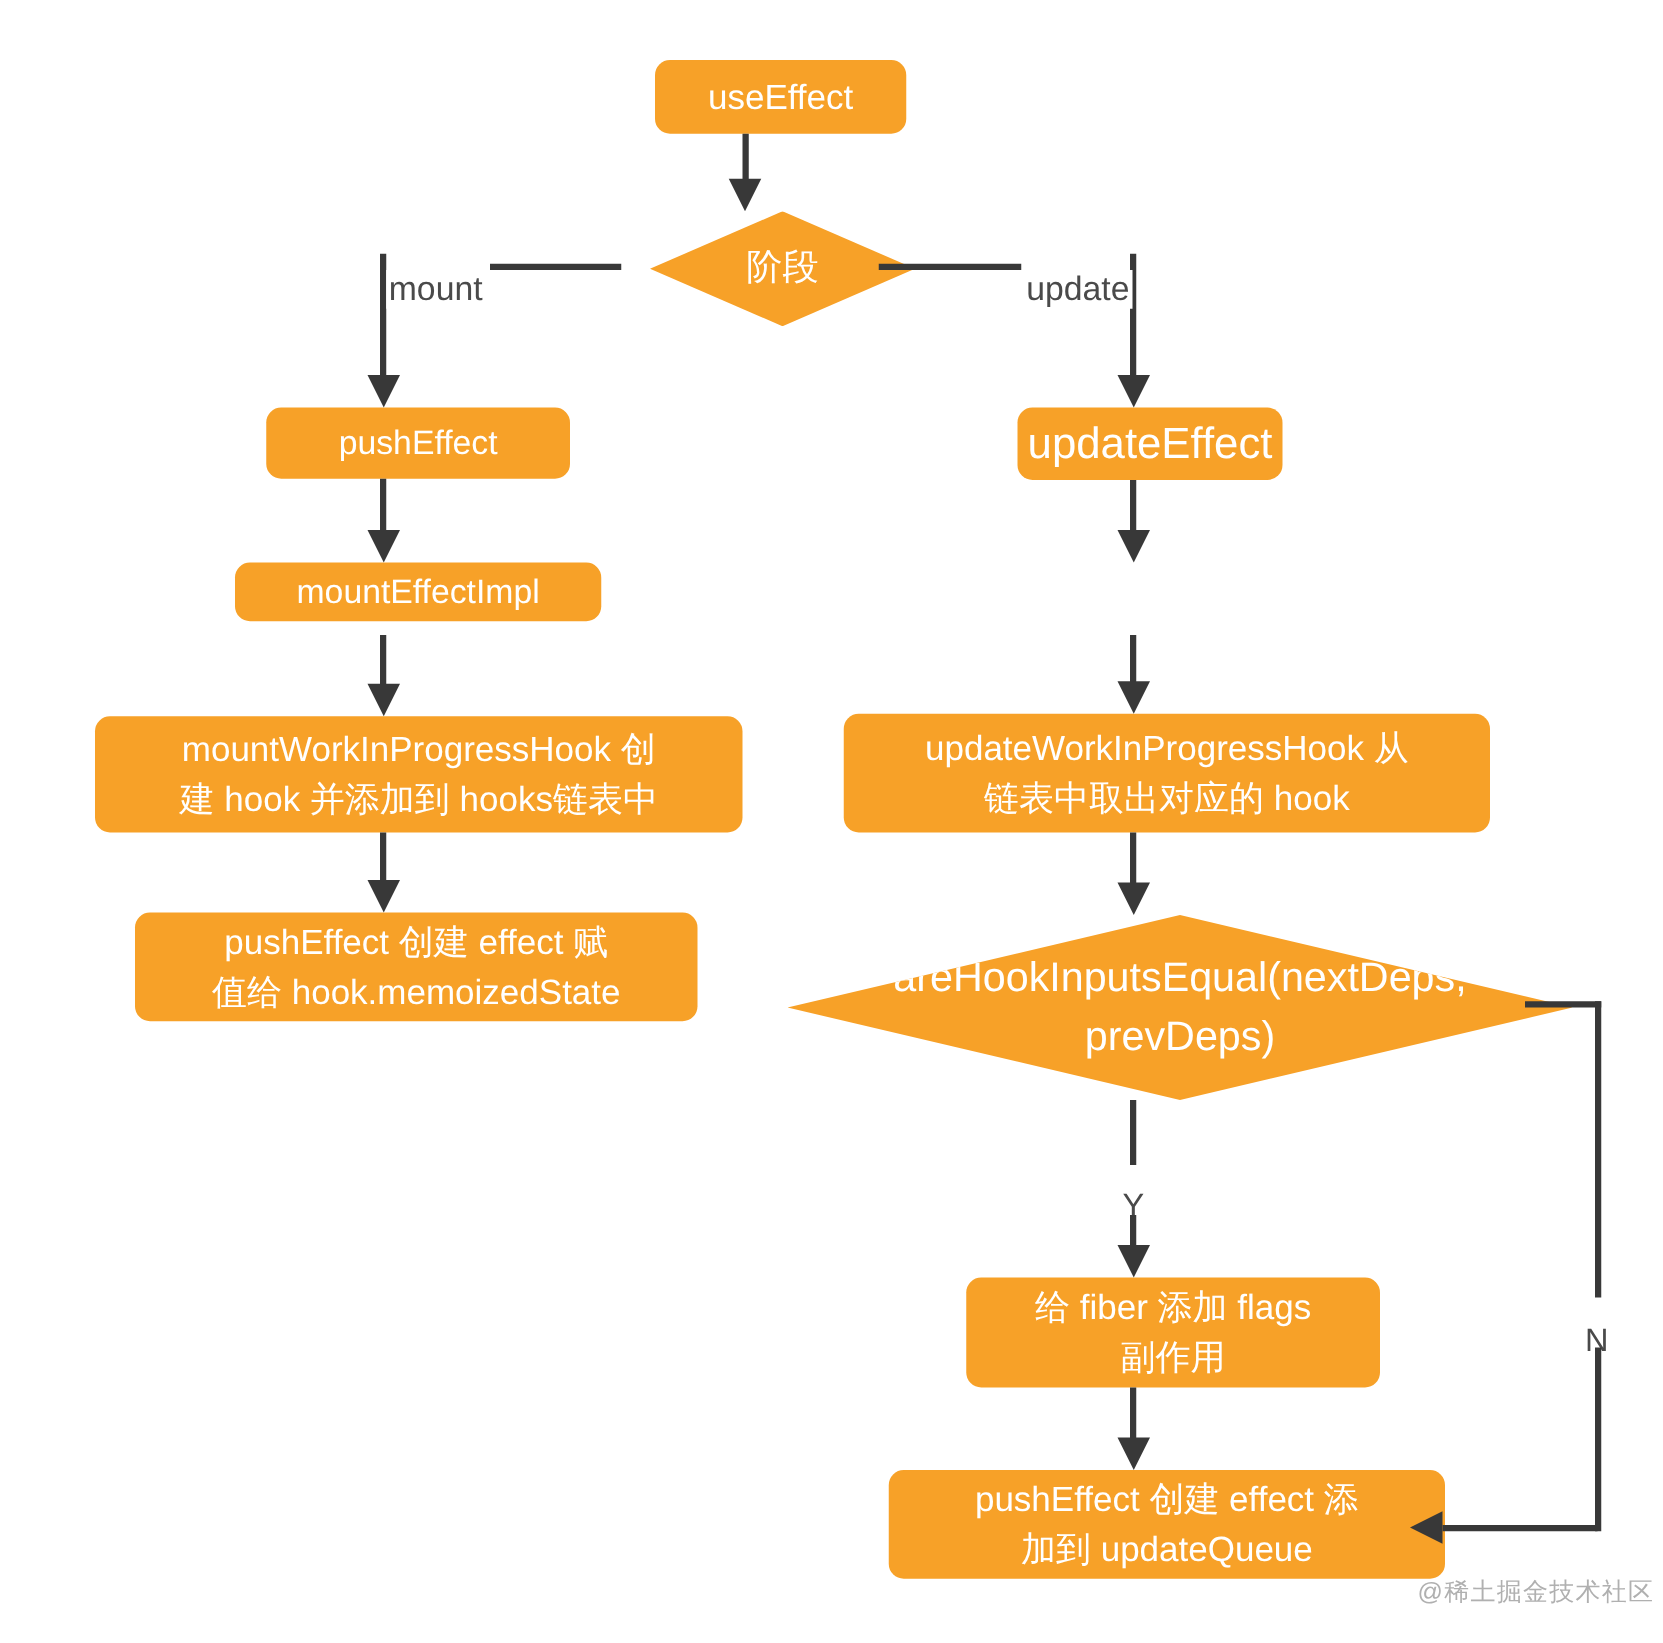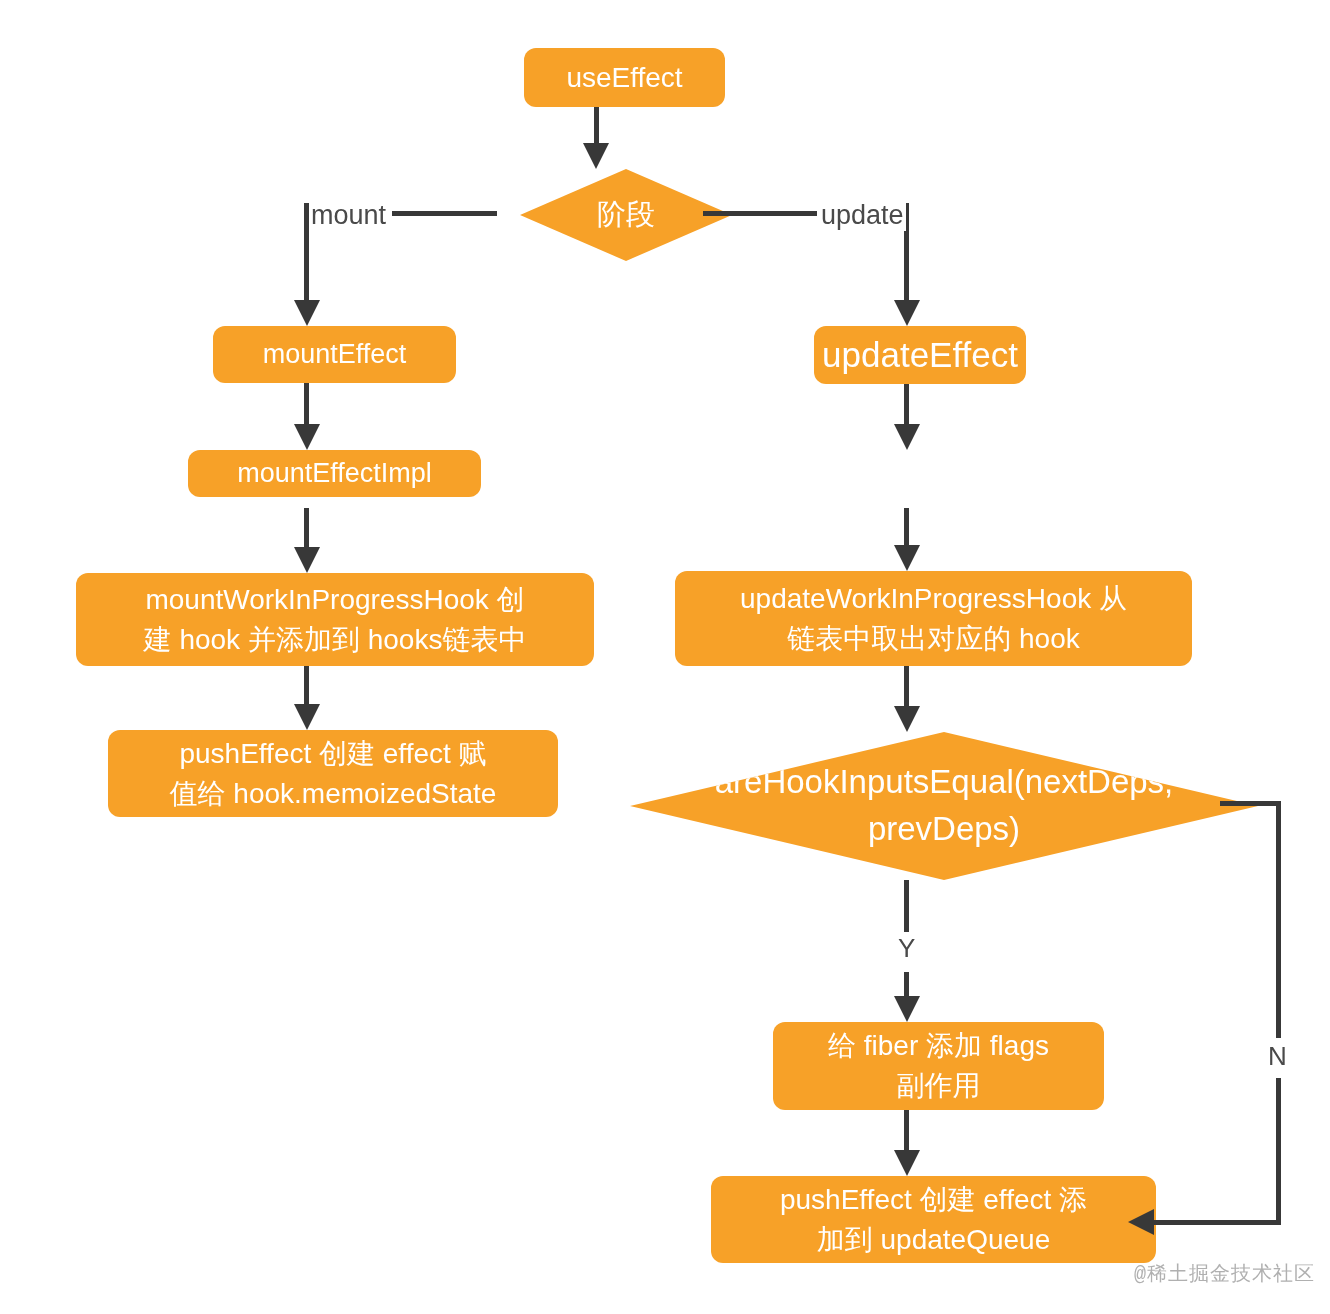--- a/index.html
+++ b/index.html
@@ -16,34 +16,34 @@
   .diamond{clip-path:polygon(50% 0,100% 50%,50% 100%,0 50%);border-radius:0;}
   .vline{position:absolute;width:5px;background:var(--line);}
   .hline{position:absolute;height:5px;background:var(--line);}
   .arrow-down{position:absolute;width:0;height:0;
     border-left:13px solid transparent;border-right:13px solid transparent;
     border-top:26px solid var(--line);}
   .arrow-left{position:absolute;width:0;height:0;
     border-top:13px solid transparent;border-bottom:13px solid transparent;
     border-right:26px solid var(--line);}
   .edge-label{position:absolute;color:var(--edge-label-text);font-size:27px;
-    line-height:1.15;background:var(--background);padding:0 2px;}
+    line-height:1.15;background:var(--background);padding:0 2px;margin-top:16px;}
   .watermark{position:absolute;color:var(--watermark-text);font-size:20px;
-    letter-spacing:1px;font-family:Liberation Mono, monospace;}
+    letter-spacing:1px;}
 </style>
 </head>
 <body>
 
 <div class="canvas">
 
   <div class="node" style="left:496px;top:48px;width:201px;height:59px;font-size:28px">useEffect</div>
 
   <div class="node diamond" style="left:492px;top:169px;width:212px;height:92px;font-size:29px">阶段</div>
 
-  <div class="node" style="left:185px;top:326px;width:243px;height:57px;font-size:27px">mountEffect</div>
+  <div class="node" style="left:185px;top:326px;width:243px;height:57px;font-size:27px">pushEffect</div>
 
   <div class="node" style="left:786px;top:326px;width:212px;height:58px;font-size:35px">updateEffect</div>
 
   <div class="node" style="left:160px;top:450px;width:293px;height:47px;font-size:27px">mountEffectImpl</div>
 
 
   <div class="node" style="left:48px;top:573px;width:518px;height:93px;font-size:28px">mountWorkInProgressHook 创
 建 hook 并添加到 hooks链表中</div>
 
   <div class="node" style="left:647px;top:571px;width:517px;height:95px;font-size:28px">updateWorkInProgressHook 从

